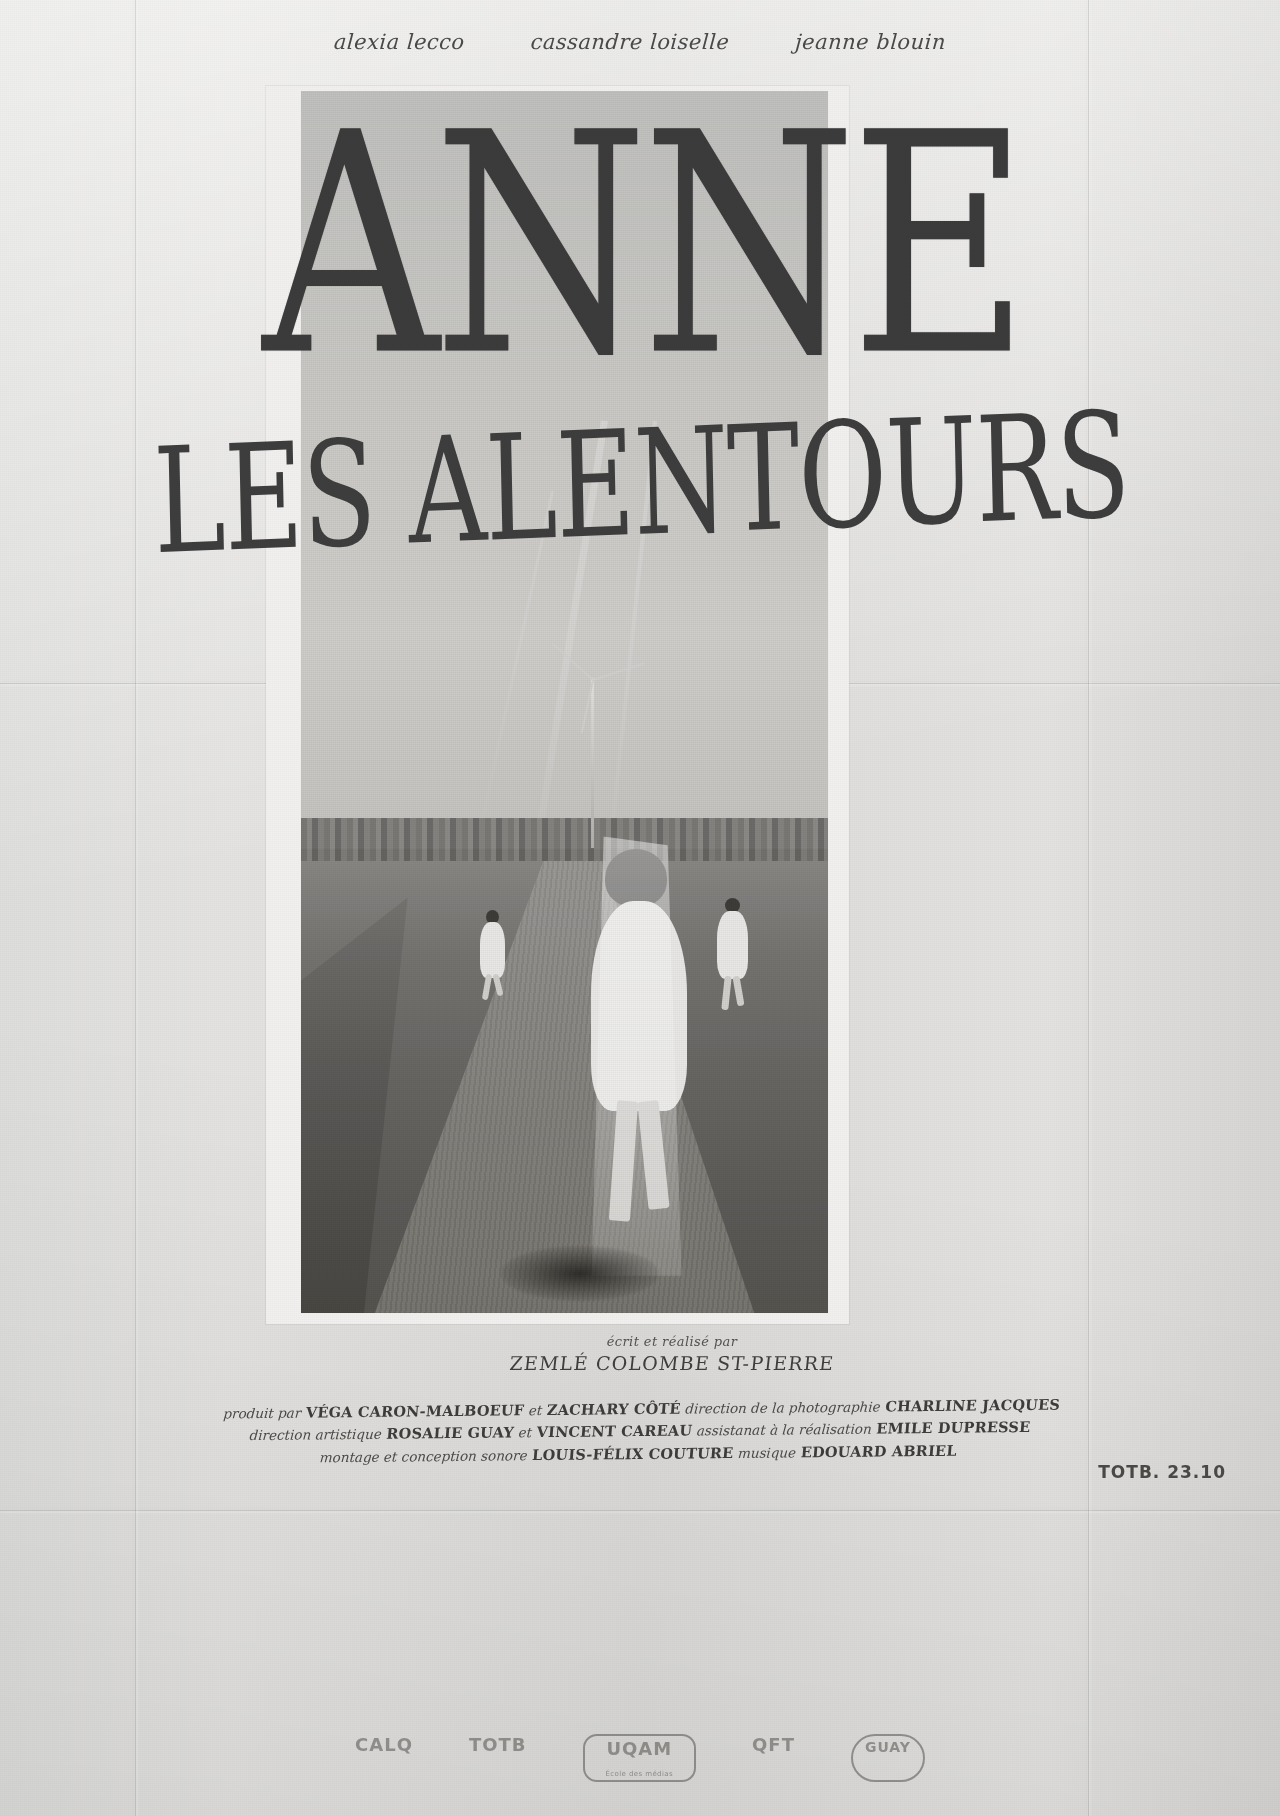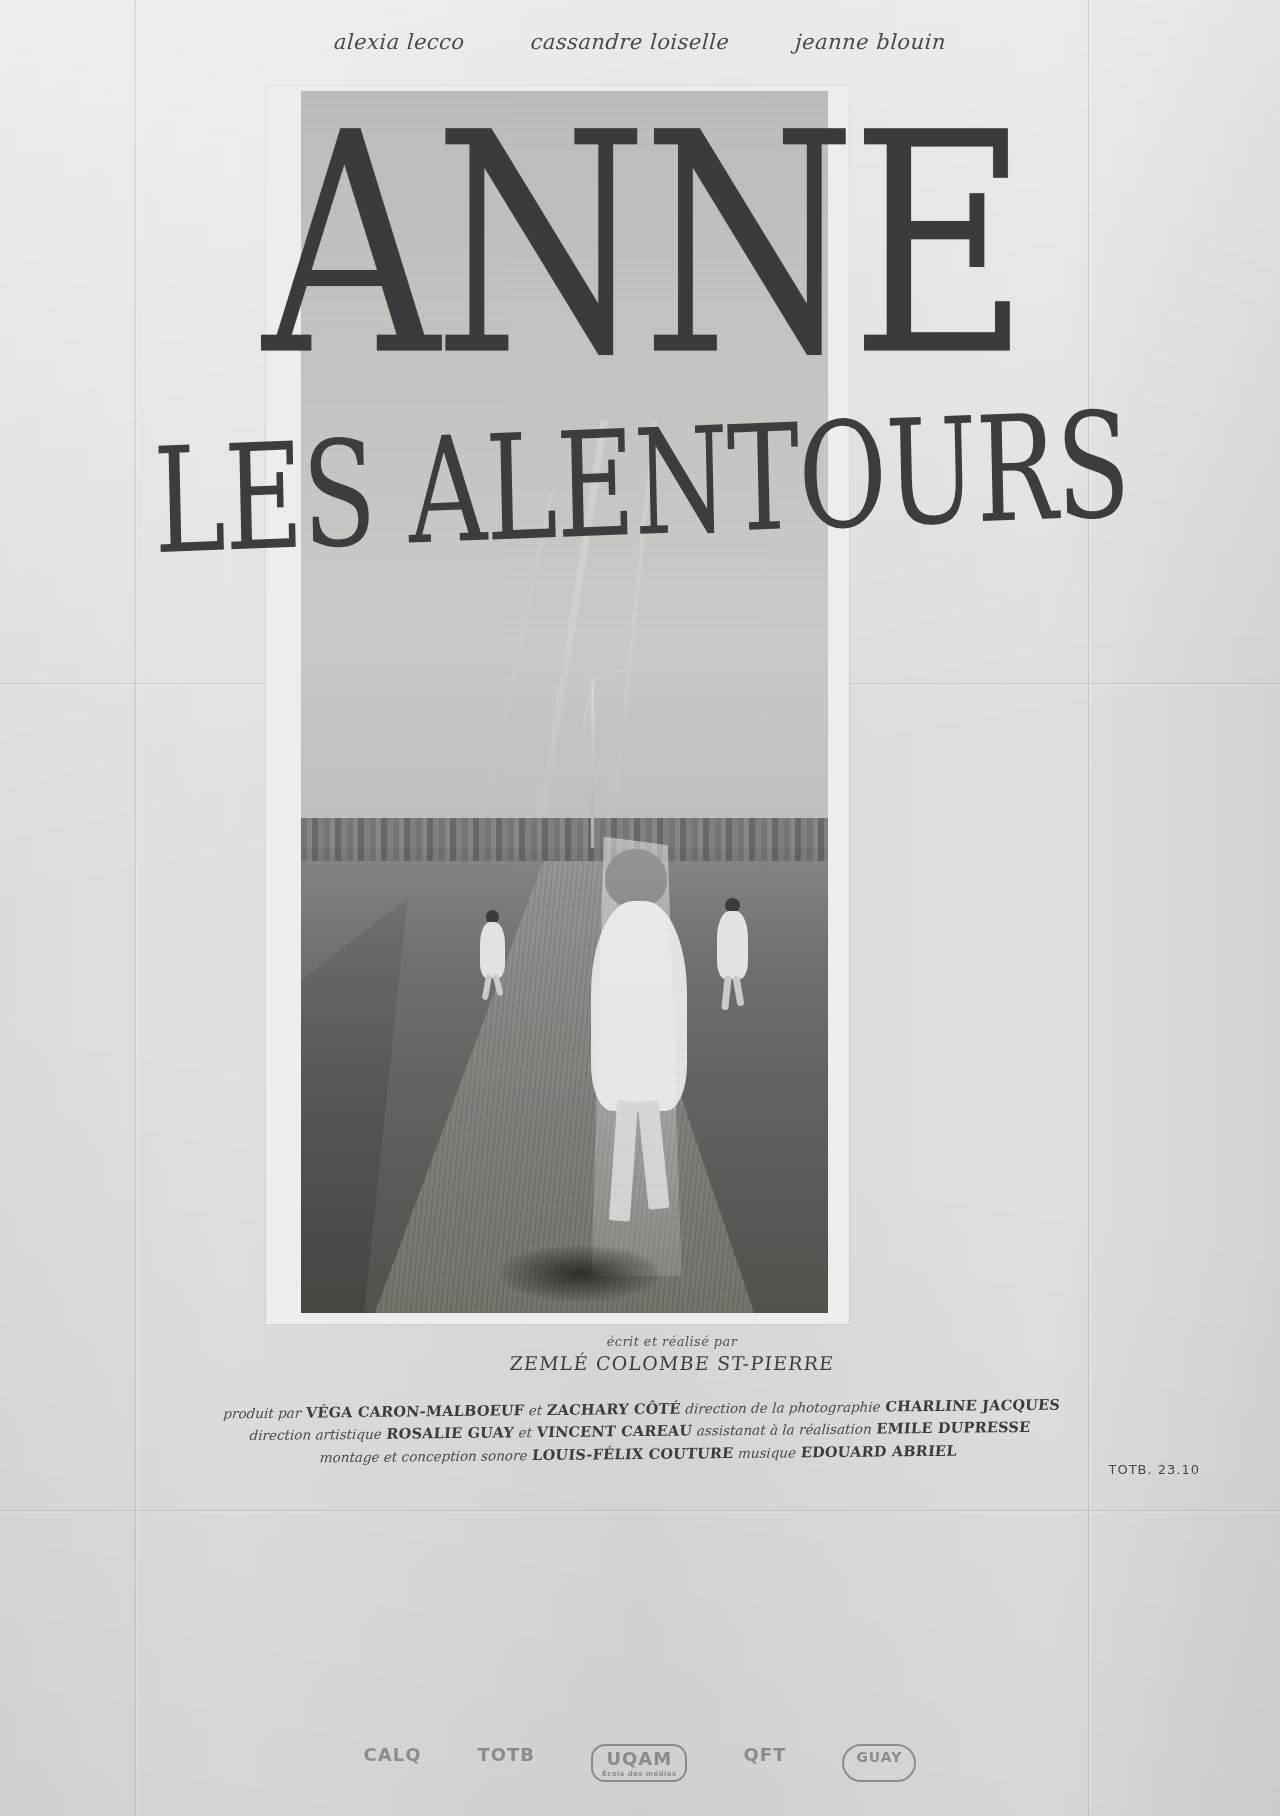--- a/index.html
+++ b/index.html
@@ -275,26 +275,27 @@
     line-height: 1.55;
     color: #3d3c3a;
     transform: skewX(-5deg) rotate(-0.6deg);
   }
   #credits .ln { white-space: nowrap; }
   #credits .it { font-style: italic; font-size: 13.5px; color: #4b4a47; }
   #credits .bold { font-weight: bold; letter-spacing: 0.2px; }
 
   #code {
     position: absolute;
-    right: 80px;
+    right: 54px;
     top: 1462px;
     font-family: "DejaVu Sans", sans-serif;
-    font-size: 13px;
+    font-size: 17px;
     letter-spacing: 1px;
     color: #4a4946;
+    font-weight: bold;
   }
 
   
   #logos {
     position: absolute;
     left: 0; bottom: 34px;
     width: 100%;
     display: flex;
     justify-content: center;
     gap: 56px;
@@ -305,28 +306,28 @@
     font-size: 18px;
     font-weight: bold;
     letter-spacing: 1px;
     color: #55534f;
     text-align: center;
     filter: blur(0.35px);
   }
   .logo .sub {
     display: block;
     font-size: 7px;
-    font-weight: bold;
+    font-weight: normal;
     letter-spacing: 0.4px;
-    margin-top: 1px;
+    margin-top: 11px;
   }
   .logo.rounded {
     border: 2px solid #55534f;
     border-radius: 14px;
-    padding: 2px 9px;
+    padding: 2px 21px;
   }
   .logo.pill {
     border: 2px solid #55534f;
     border-radius: 999px;
     padding: 3px 12px;
     font-size: 14px;
   }
 </style>
 </head>
 <body>

